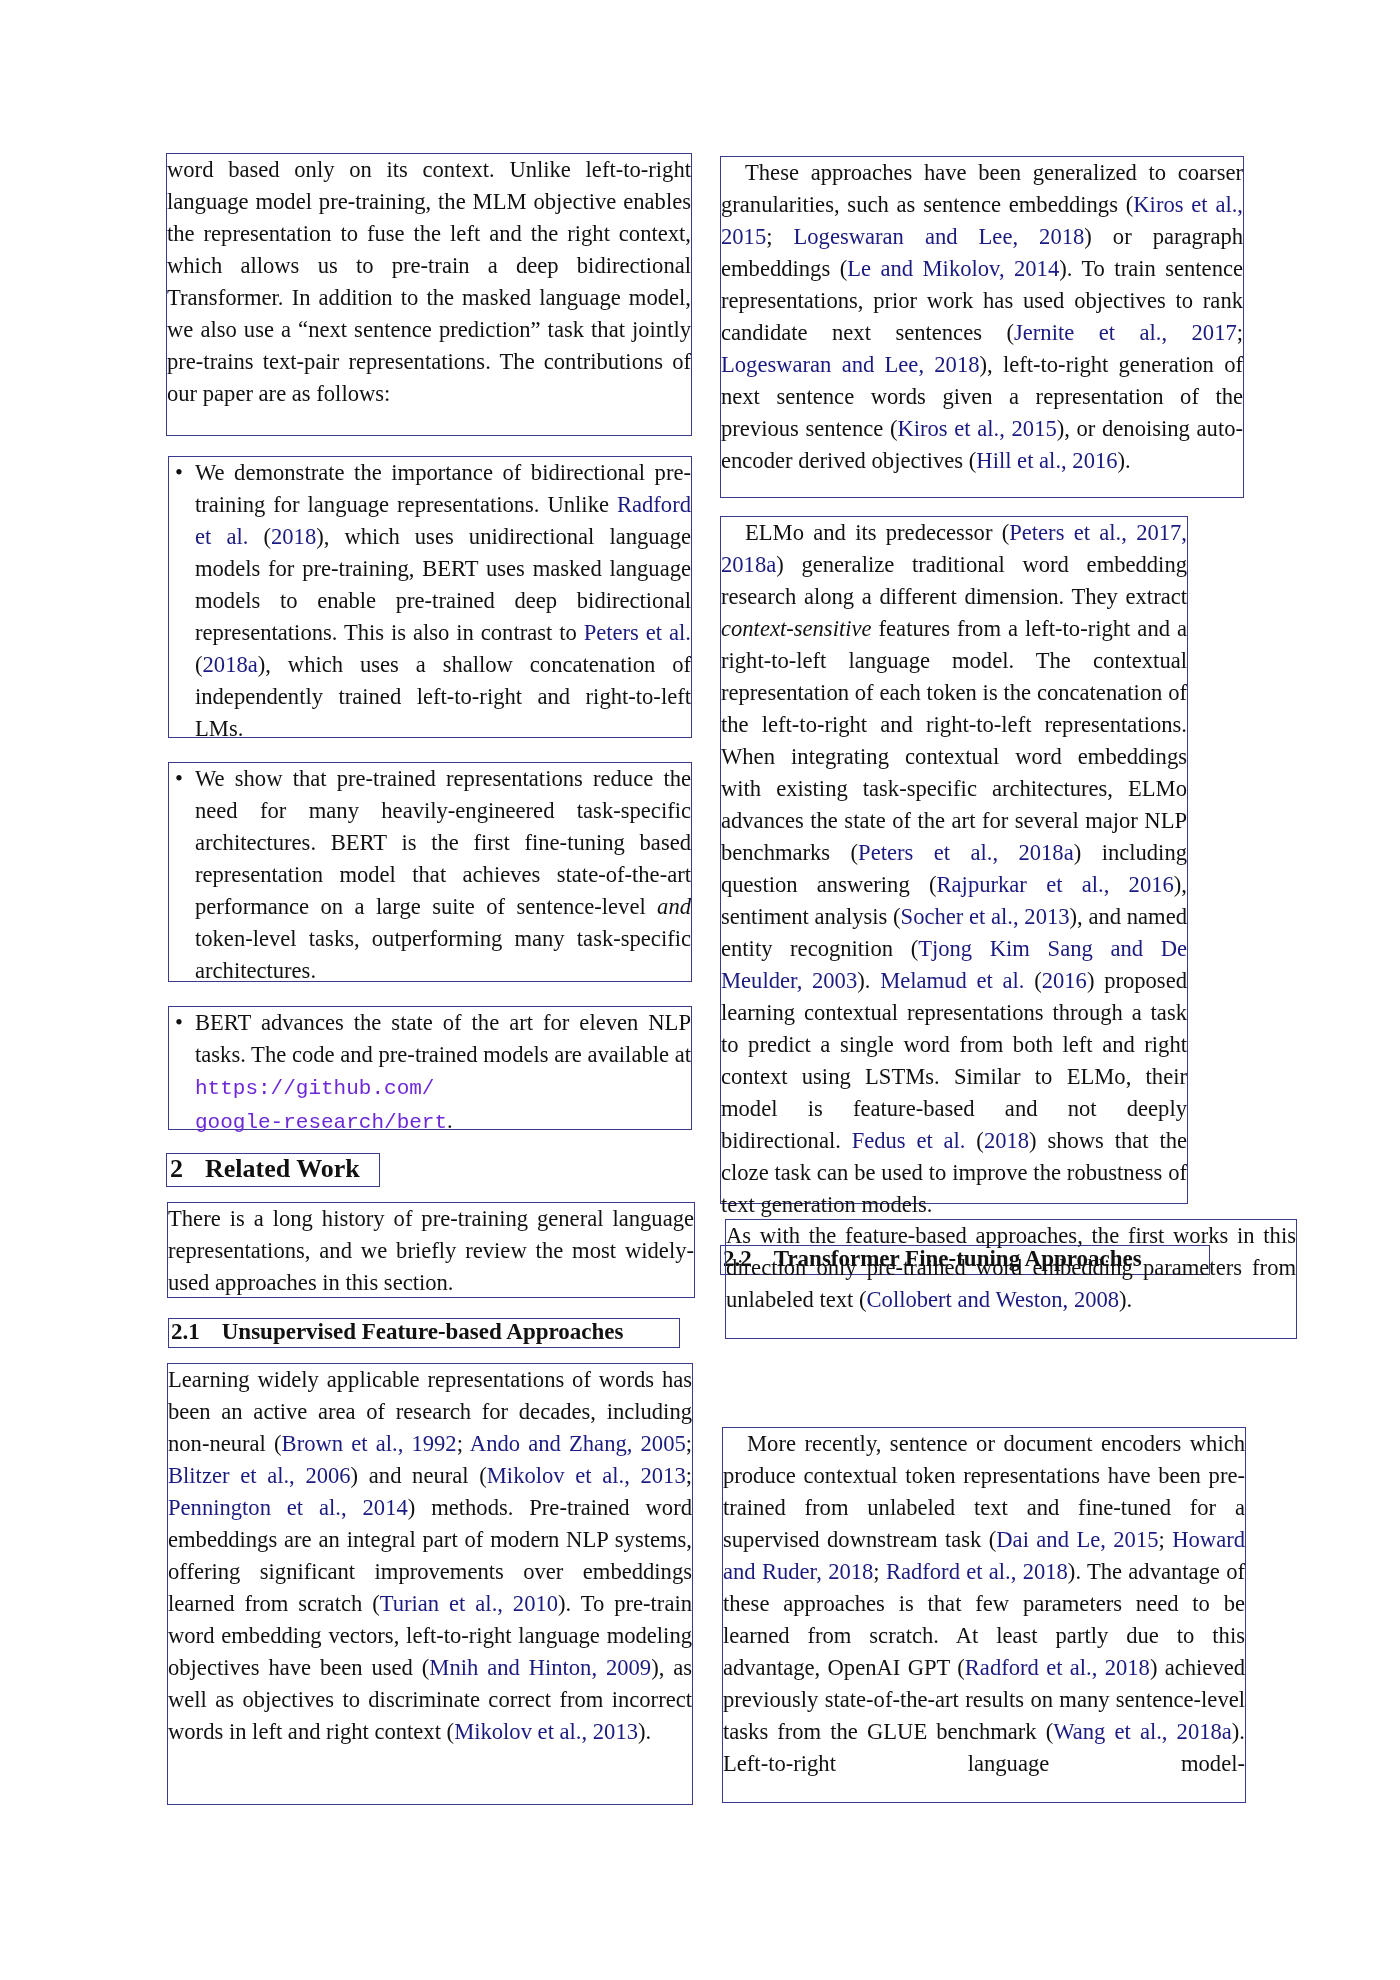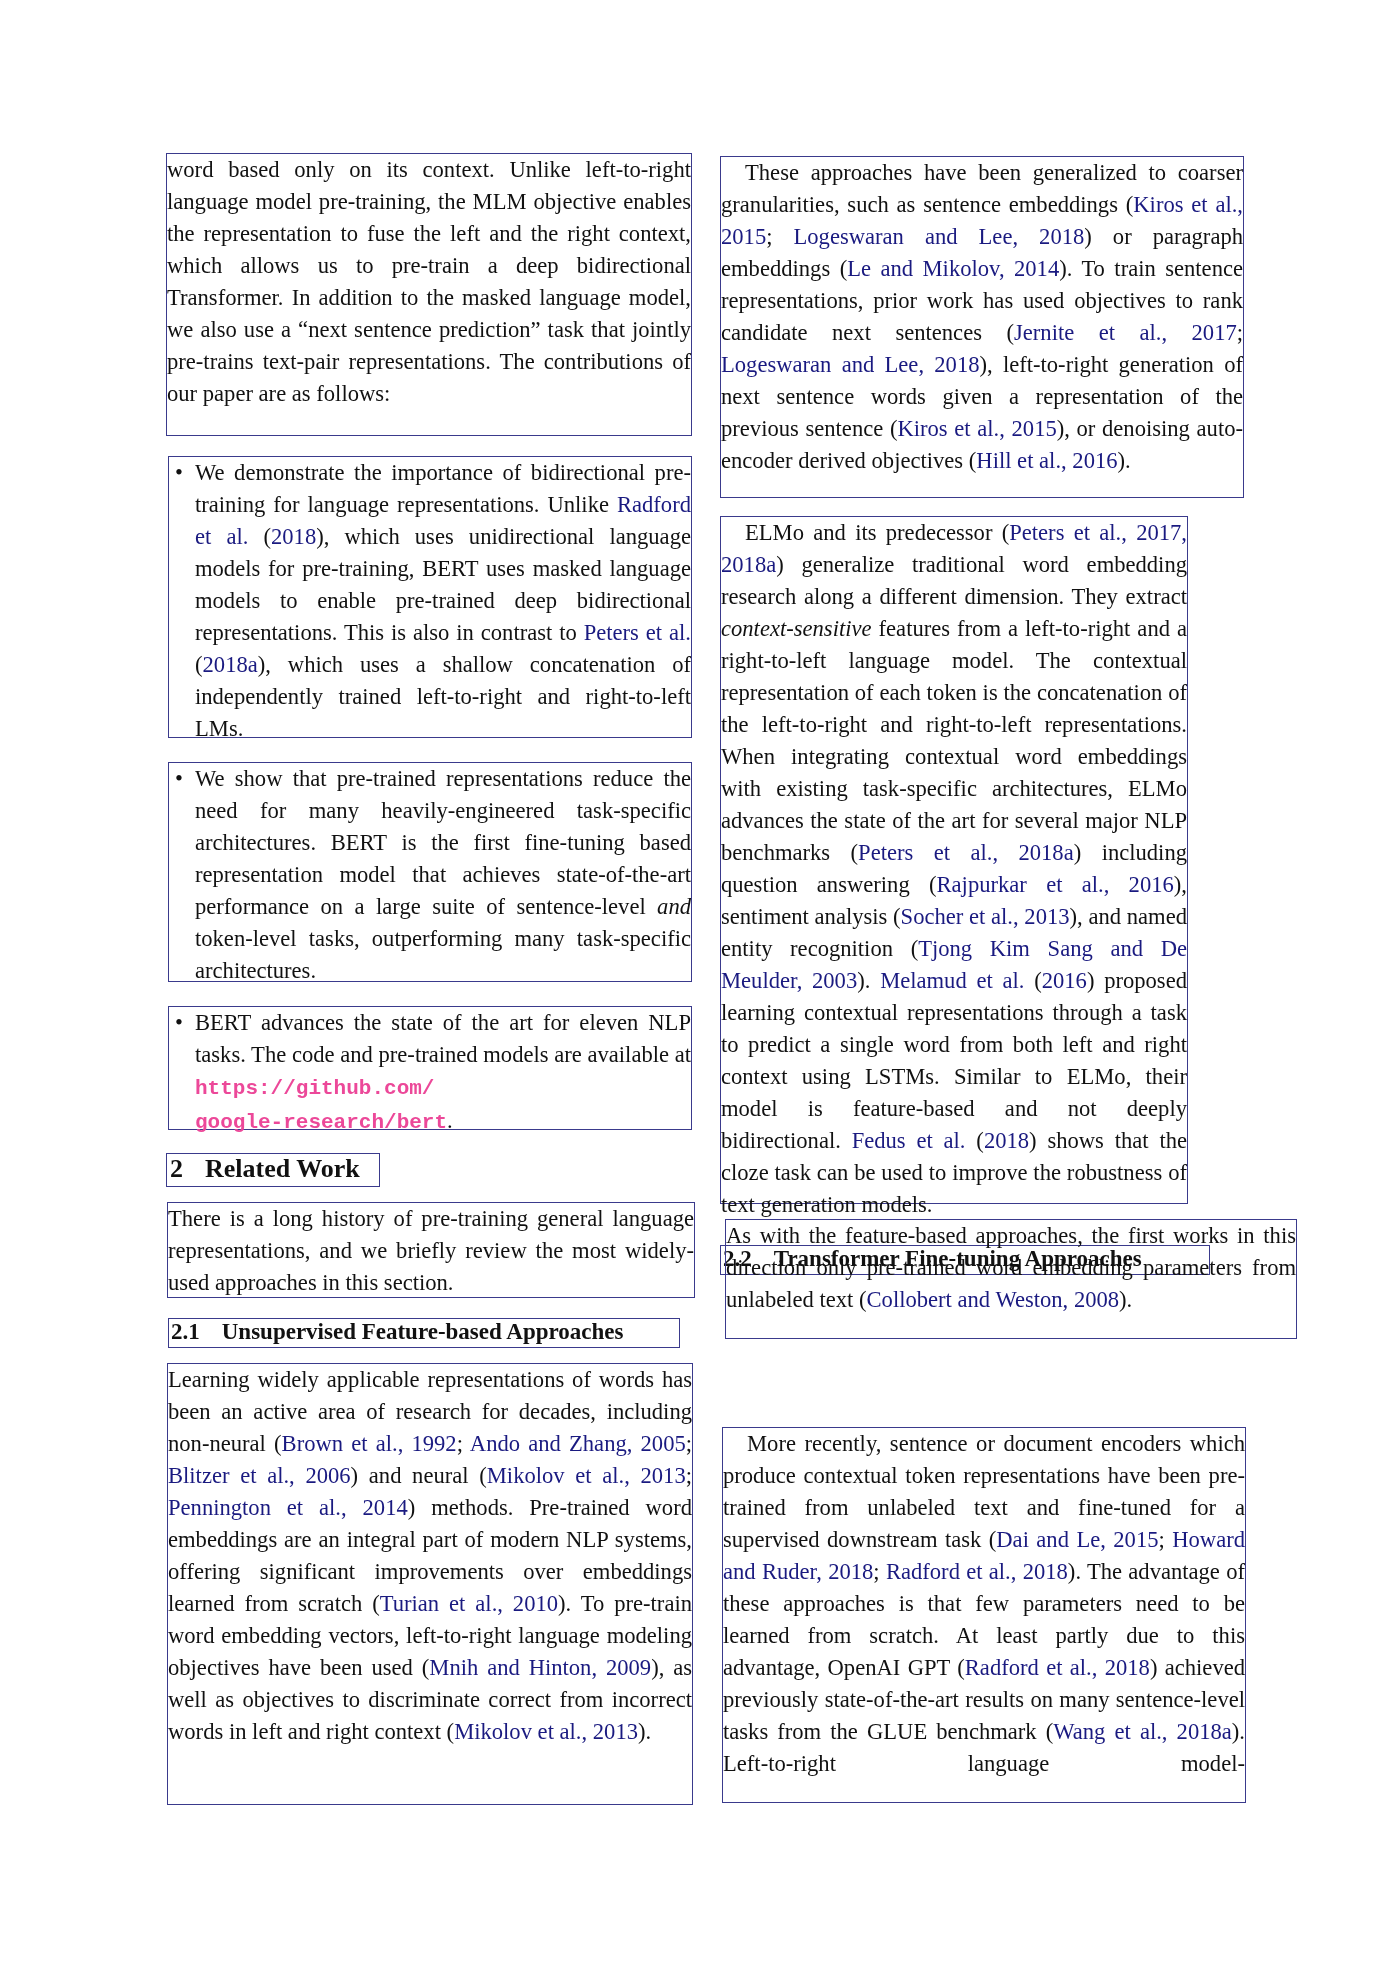--- a/index.html
+++ b/index.html
@@ -14,21 +14,21 @@
       box-sizing: border-box;
       border: 1.5px solid #3a3a8c;
       font-size: 22.6px;
       line-height: 32px;
       text-align: justify;
       hyphens: manual;
     }
     .blk p { margin: 0; }
     .indent { text-indent: 24px; }
     .cite { color: #1a1a80; }
-    .mono { font-family: "Liberation Mono", "DejaVu Sans Mono", monospace; color: #ec4899; font-size: 21px; font-weight: bold; }
+    .mono { font-family: "Liberation Mono", "DejaVu Sans Mono", monospace; color: #6d28d9; font-size: 21px; }
     .bullet-blk { padding-left: 26px; }
     .bullet-dot { position: absolute; left: 6px; top: 0; }
     .h2 { font-weight: bold; font-size: 26px; line-height: 30px; text-align: left; white-space: nowrap; }
     .h3 { font-weight: bold; font-size: 23px; line-height: 26px; text-align: left; white-space: nowrap; }
     .num { display: inline-block; margin-right: 22px; }
     .jl { text-align-last: justify; }
   </style>
 </head>
 <body>
 

